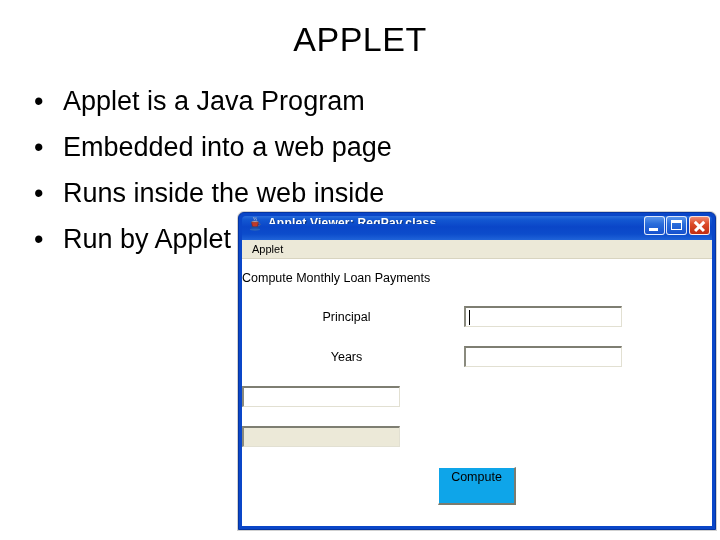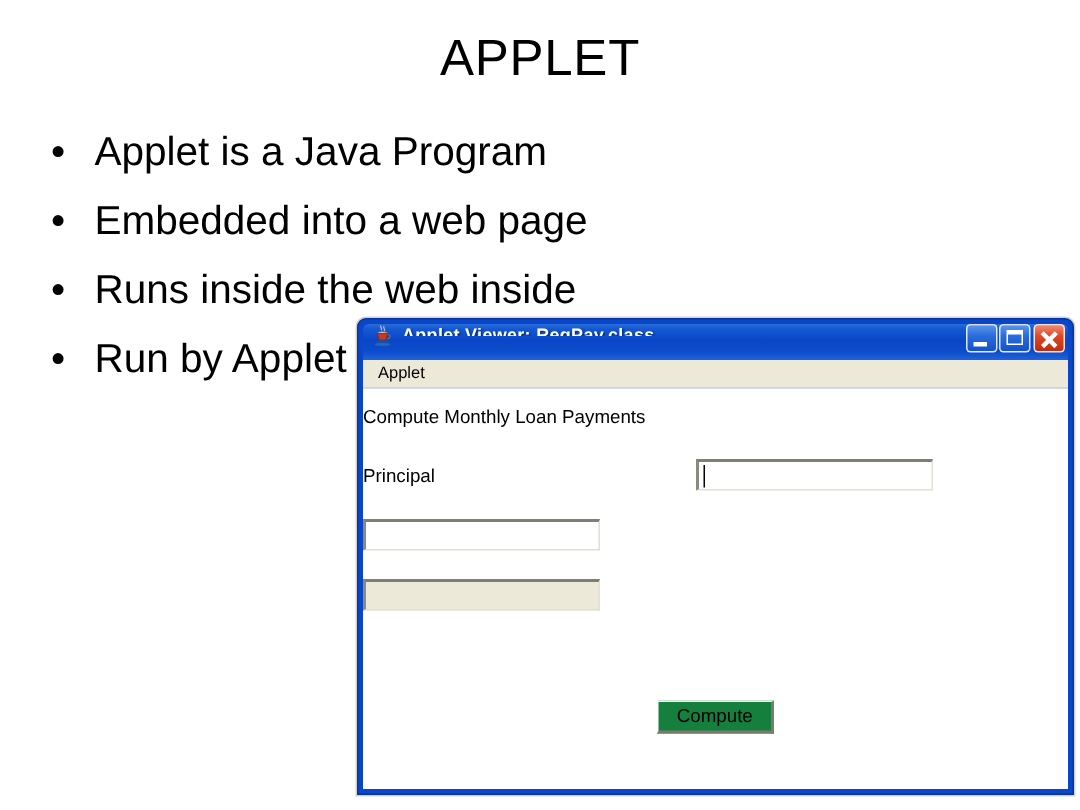--- a/index.html
+++ b/index.html
@@ -198,21 +198,21 @@
   }
   .field-row {
     display: flex;
     align-items: center;
     height: 27px;
     margin-bottom: 13px;
   }
   .field-label {
     width: 222px;
     flex: 0 0 222px;
-    text-align: left;
+    text-align: center;
     padding-right: 13px;
     box-sizing: border-box;
     font-size: 12.5px;
     color: #000000;
     white-space: nowrap;
   }
   .field-box {
     width: 158px;
     flex: 0 0 158px;
     height: 21px;
@@ -238,26 +238,26 @@
 
   #compute-row {
     position: absolute;
     top: 208px;
     left: 0;
     width: 100%;
     display: flex;
     justify-content: center;
   }
   #compute-button {
-    background: #15803d;
+    background: #0ea5e9;
     border-top: 1px solid #ffffff;
     border-left: 1px solid #ffffff;
     border-right: 2px solid #7b7b6e;
     border-bottom: 2px solid #7b7b6e;
-    padding: 2px 12px 3px 12px;
+    padding: 2px 12px 19px 12px;
     font-size: 12.5px;
     color: #000000;
     cursor: default;
     font-family: "Liberation Sans", sans-serif;
   }
 </style>
 </head>
 <body>
 
 <div id="slide">
@@ -324,20 +324,24 @@
 
     <div id="field-rows">
 
       <div class="field-row">
         <span class="field-label">Principal</span>
         <span class="field-box">
           <span id="caret"></span>
         </span>
       </div>
 
+      <div class="field-row">
+        <span class="field-label">Years</span>
+        <span class="field-box"></span>
+      </div>
 
       <div class="field-row">
         <span class="field-box"></span>
       </div>
 
       <div class="field-row">
         <span class="field-box readonly"></span>
       </div>
     </div>
 

